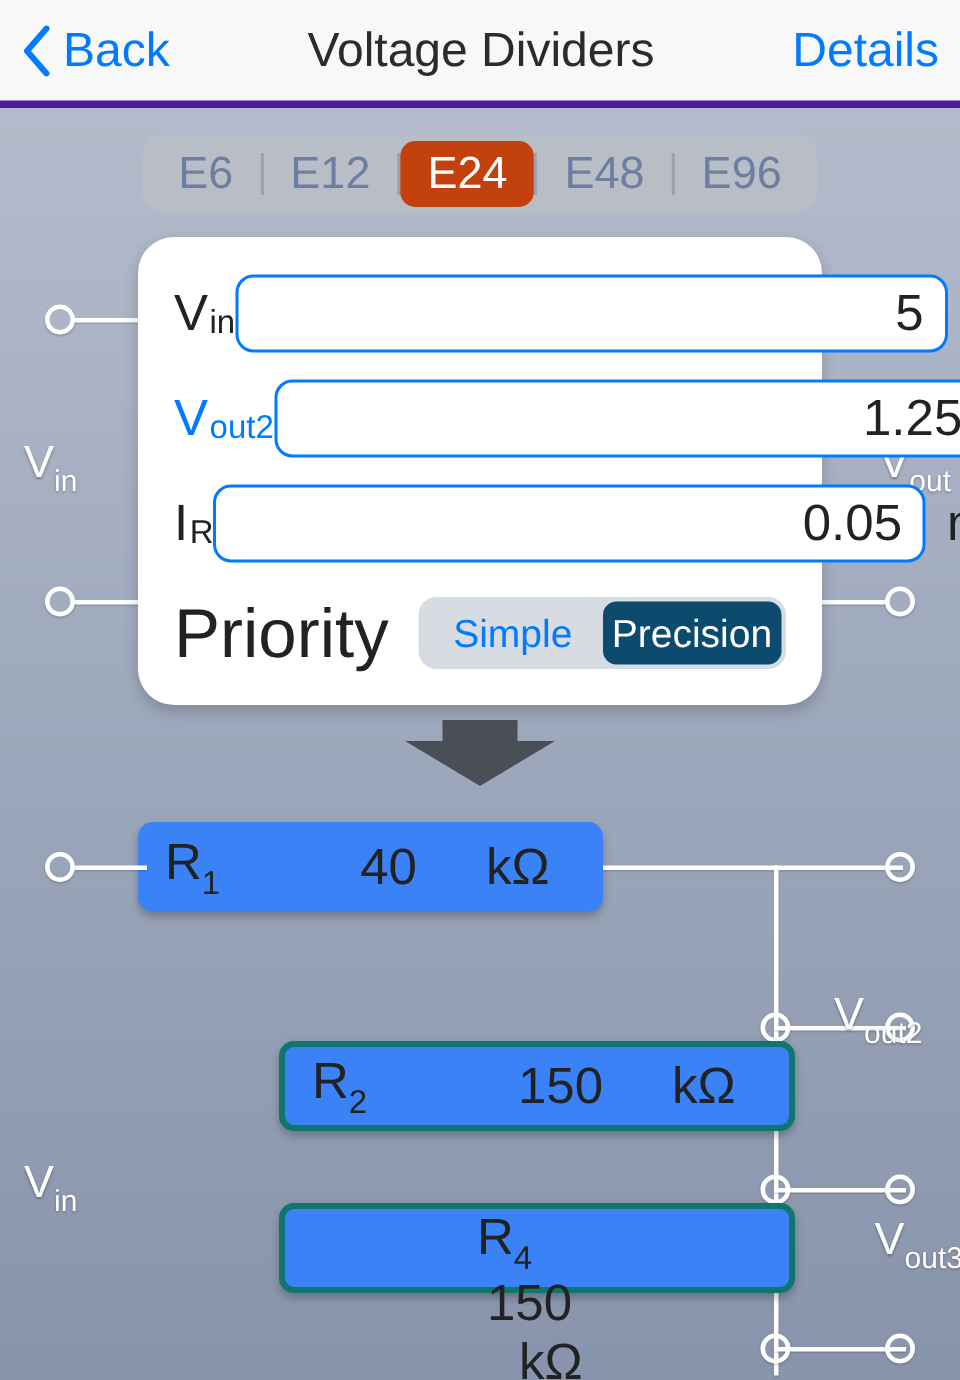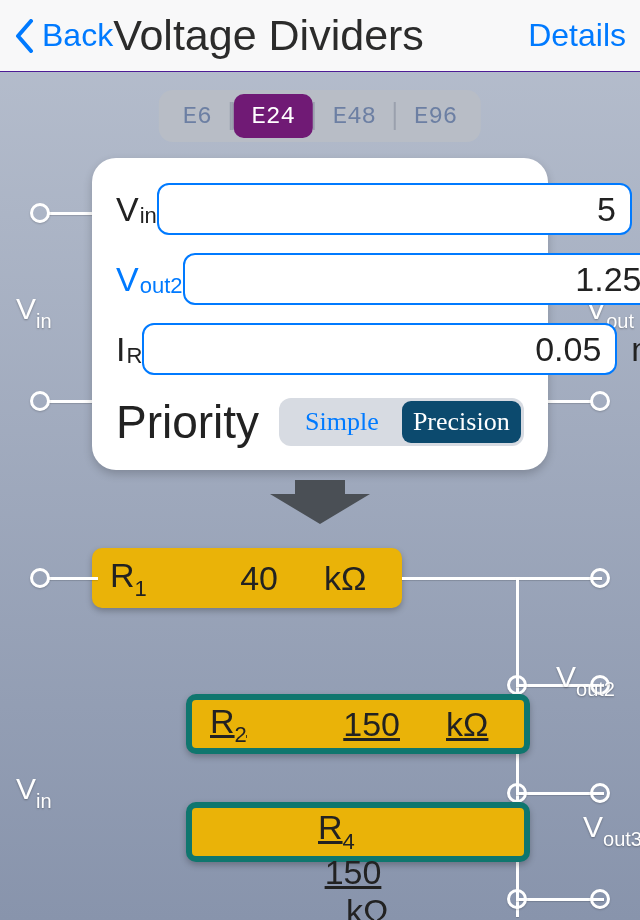--- a/index.html
+++ b/index.html
@@ -1,62 +1,62 @@
 <!DOCTYPE html>
 <html><head>
 <meta charset="utf-8">
 <style>
   * { box-sizing: border-box; margin: 0; padding: 0; }
   html, body { width: 640px; height: 920px; overflow: hidden; font-family: -apple-system, "Helvetica Neue", Helvetica, Arial, sans-serif; }
   body { background: linear-gradient(to bottom, #b7bfce 0%, #8894ac 100%); position: relative; }
 
   
-  .navbar { position: absolute; top: 0; left: 0; right: 0; height: 72px; background: #f8f8f9; border-bottom: 1px solid #4c1d95; display: flex; align-items: center; padding: 0 14px; }
+  .navbar { position: absolute; top: 0; left: 0; right: 0; height: 72px; background: #f8f8f9; border-bottom: 5px solid #4c1d95; display: flex; align-items: center; padding: 0 14px; }
   .nav-left { display: flex; align-items: center; color: #007aff; font-size: 32px; font-weight: 300; cursor: pointer; }
   .nav-left svg { width: 20px; height: 34px; margin-right: 8px; }
-  .nav-title { flex: 1; color: #2b2b2b; font-size: 43px; font-weight: 400; }
+  .nav-title { flex: 1; text-align: center; color: #2b2b2b; font-size: 32px; font-weight: 400; }
   .nav-right { color: #007aff; font-size: 32px; font-weight: 300; cursor: pointer; }
 
   
   .content { position: absolute; top: 72px; left: 0; right: 0; bottom: 0; }
 
   
   .series-seg { position: absolute; top: 18px; left: 50%; transform: translateX(-50%); background: #b8bdc6; border-radius: 14px; height: 52px; display: flex; align-items: center; padding: 0 6px; }
-  .series-item { padding: 0 18px; font-size: 24px; color: #6c7fa3; height: 44px; display: flex; align-items: center; border-radius: 10px; cursor: pointer; position: relative; font-family: Liberation Mono, monospace; }
-  .series-item.active { background: #701a75; color: #fff; font-weight: 500; }
+  .series-item { padding: 0 18px; font-size: 30px; color: #6c7fa3; height: 44px; display: flex; align-items: center; border-radius: 10px; cursor: pointer; position: relative; }
+  .series-item.active { background: #c2410c; color: #fff; font-weight: 500; }
   .series-sep { width: 2px; height: 28px; background: #9aa0ad; }
 
   
   .card { position: absolute; top: 86px; left: 92px; right: 92px; background: #fff; border-radius: 24px; padding: 16px 24px 16px 24px; box-shadow: 0 4px 10px rgba(0,0,0,0.2); }
   .card-row { display: flex; align-items: center; height: 70px; }
   .card-label { width: 100px; font-size: 34px; color: #222; }
   .card-label.active { color: #007aff; }
   .card-label sub { font-size: 22px; vertical-align: baseline; position: relative; bottom: -2px; margin-left: 1px; }
   .card-input { flex: 1; height: 52px; border: 2px solid #007aff; border-radius: 12px; font-size: 34px; text-align: right; padding: 0 14px; color: #222; background: #fff; }
   .card-unit { width: 72px; text-align: left; font-size: 34px; color: #222; padding-left: 14px; }
   .priority-row { display: flex; align-items: center; height: 64px; margin-top: 6px; }
   .priority-label { font-size: 46px; color: #222; margin-right: 20px; }
-  .priority-seg { flex: 1; display: flex; background: #d7dbe2; border-radius: 12px; height: 48px; padding: 3px; font-family: Liberation Serif, serif; }
+  .priority-seg { flex: 1; display: flex; background: #d7dbe2; border-radius: 12px; height: 48px; padding: 3px; }
   .priority-opt { flex: 1; display: flex; align-items: center; justify-content: center; font-size: 26px; border-radius: 9px; cursor: pointer; color: #007aff; }
   .priority-opt.active { background: #0c4a6e; color: #fff; }
 
   
   .arrow { position: absolute; top: 408px; left: 50%; transform: translateX(-50%); width: 100px; height: 44px; }
   .arrow svg { width: 100%; height: 100%; }
 
   
   .node { position: absolute; width: 20px; height: 20px; border: 3px solid #fff; border-radius: 50%; background: transparent; box-shadow: 0 1px 2px rgba(0,0,0,0.2); }
   .wire-h { position: absolute; height: 3px; background: #fff; box-shadow: 0 1px 1px rgba(0,0,0,0.15); }
   .wire-v { position: absolute; width: 3px; background: #fff; box-shadow: 0 1px 1px rgba(0,0,0,0.15); }
   .pin-label { position: absolute; color: #fff; font-size: 30px; text-shadow: 0 1px 2px rgba(0,0,0,0.3); }
   .pin-label sub { font-size: 20px; position: relative; bottom: -2px; }
 
   
-  .res-chip { position: absolute; background: #eab308; border-radius: 10px; height: 60px; display: flex; align-items: center; padding: 0 18px 0 18px; font-size: 34px; color: #222; box-shadow: 0 3px 6px rgba(0,0,0,0.25); }
-  .res-chip.sel { border: 6px solid #0f766e; text-decoration: underline; }
+  .res-chip { position: absolute; background: #3b82f6; border-radius: 10px; height: 60px; display: flex; align-items: center; padding: 0 18px 0 18px; font-size: 34px; color: #222; box-shadow: 0 3px 6px rgba(0,0,0,0.25); }
+  .res-chip.sel { border: 4px solid #0f766e; }
   .res-name { width: 80px; }
   .res-name sub { font-size: 22px; position: relative; bottom: -2px; }
   .res-val { flex: 1; text-align: right; padding-right: 10px; }
   .res-unit { width: 60px; margin-left: 36px; }
 
 </style>
 </head>
 <body>
 
 <div class="navbar">
@@ -85,20 +85,21 @@
   </div>
 
   <div class="wire-h" style="top:328px; left:48px; width:60px;"></div>
   <div class="node" style="top:319px; left:30px;"></div>
   <div class="wire-h" style="top:328px; right:48px; width:60px;"></div>
   <div class="node" style="top:319px; right:30px;"></div>
 
   <div class="series-seg">
     <div class="series-item">E6</div>
     <div class="series-sep"></div>
+    <div class="series-item">E12</div>
     <div class="series-sep"></div>
     <div class="series-item active">E24</div>
     <div class="series-sep"></div>
     <div class="series-item">E48</div>
     <div class="series-sep"></div>
     <div class="series-item">E96</div>
   </div>
 
   <div class="card">
     <div class="card-row">

